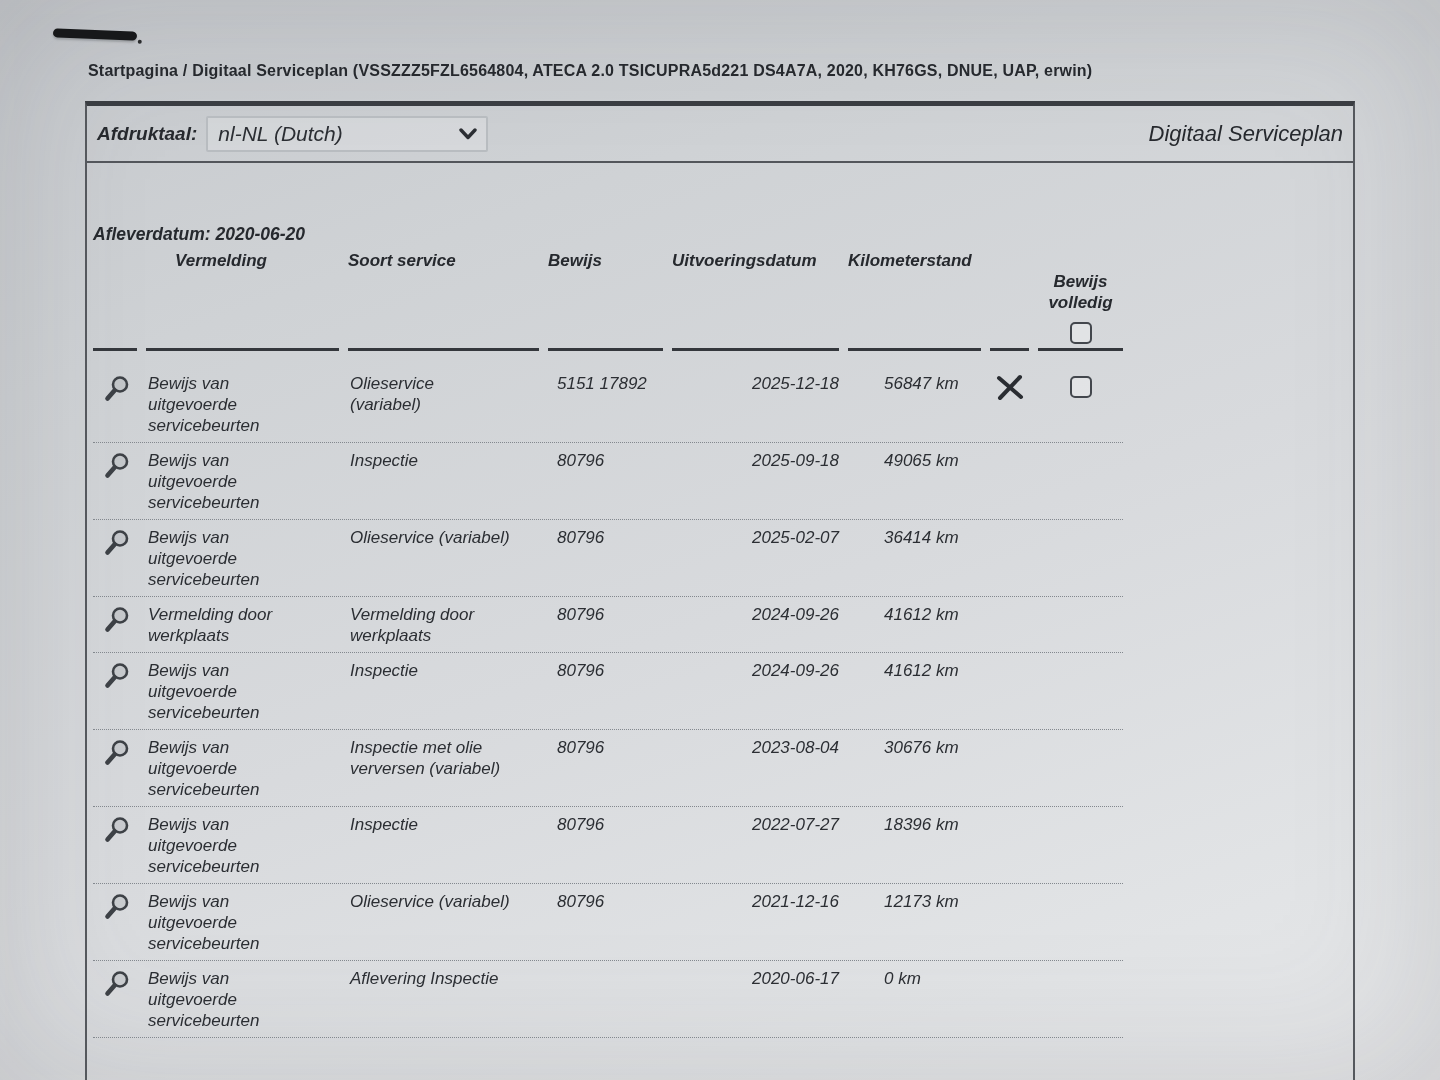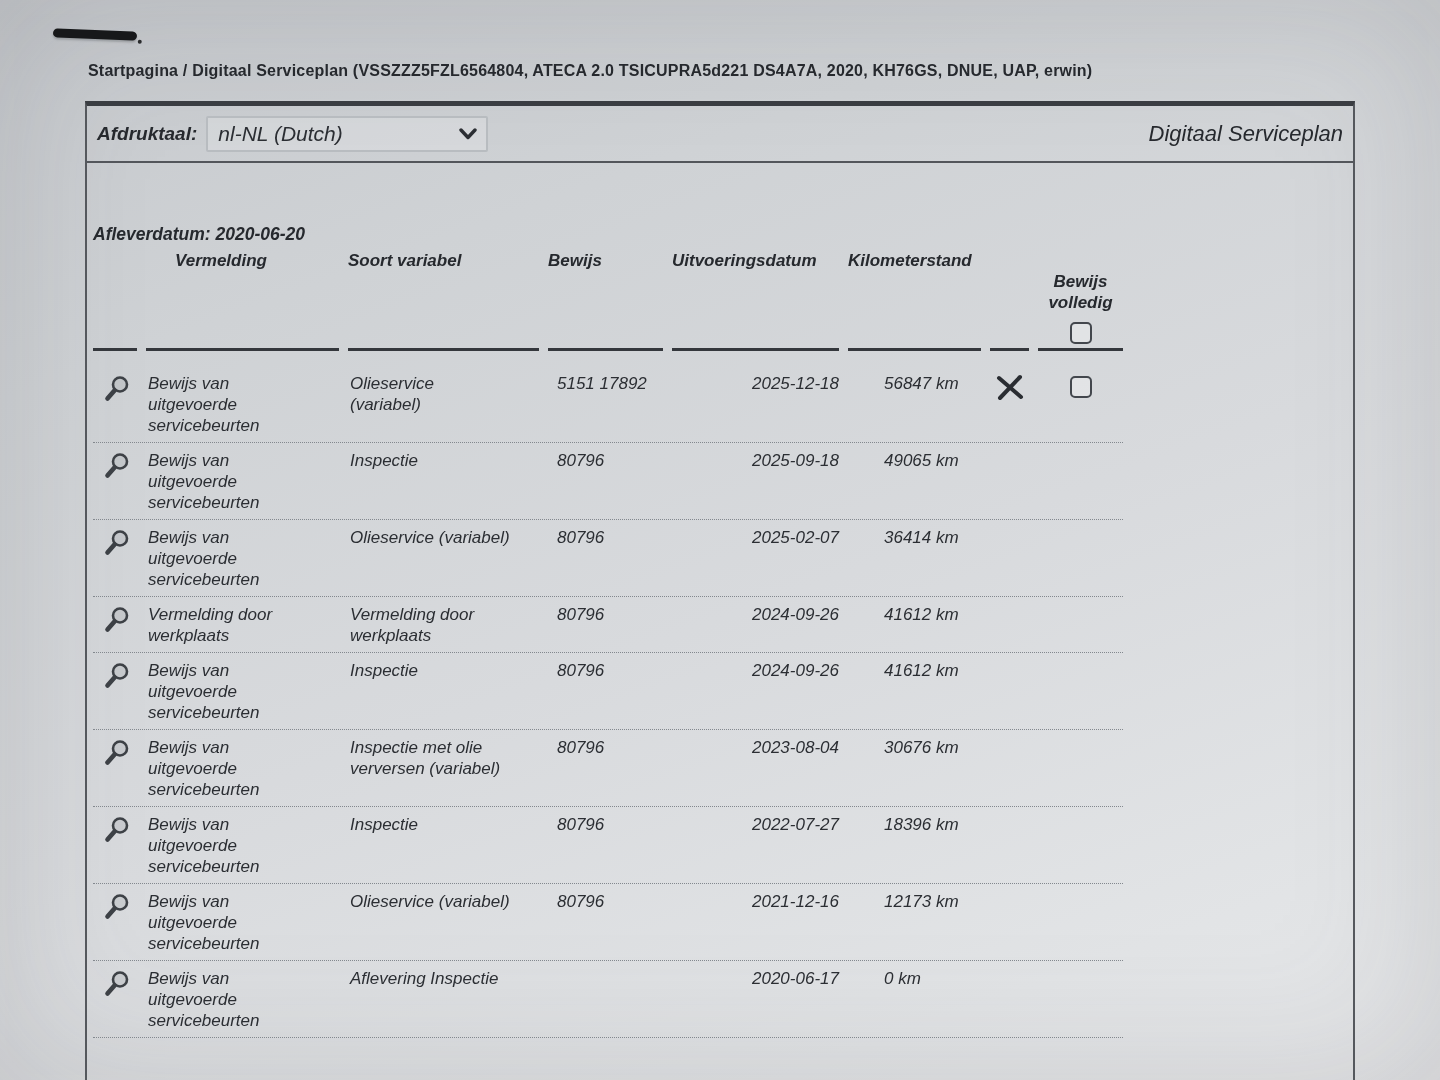--- a/index.html
+++ b/index.html
@@ -114,21 +114,21 @@
 
     <div class="delivery-date">Afleverdatum: 2020-06-20</div>
 
     <div class="table">
       <div class="thead">
         <div class="hcell h-icon"></div>
         <div class="hcell h-verm">
             <span class="hlabel">Vermelding</span>
           </div>
         <div class="hcell">
-            <span class="hlabel">Soort variabel</span>
+            <span class="hlabel">Soort service</span>
           </div>
         <div class="hcell">
             <span class="hlabel">Bewijs</span>
           </div>
         <div class="hcell">
             <span class="hlabel">Uitvoeringsdatum</span>
           </div>
         <div class="hcell">
             <span class="hlabel">Kilometerstand</span>
           </div>

